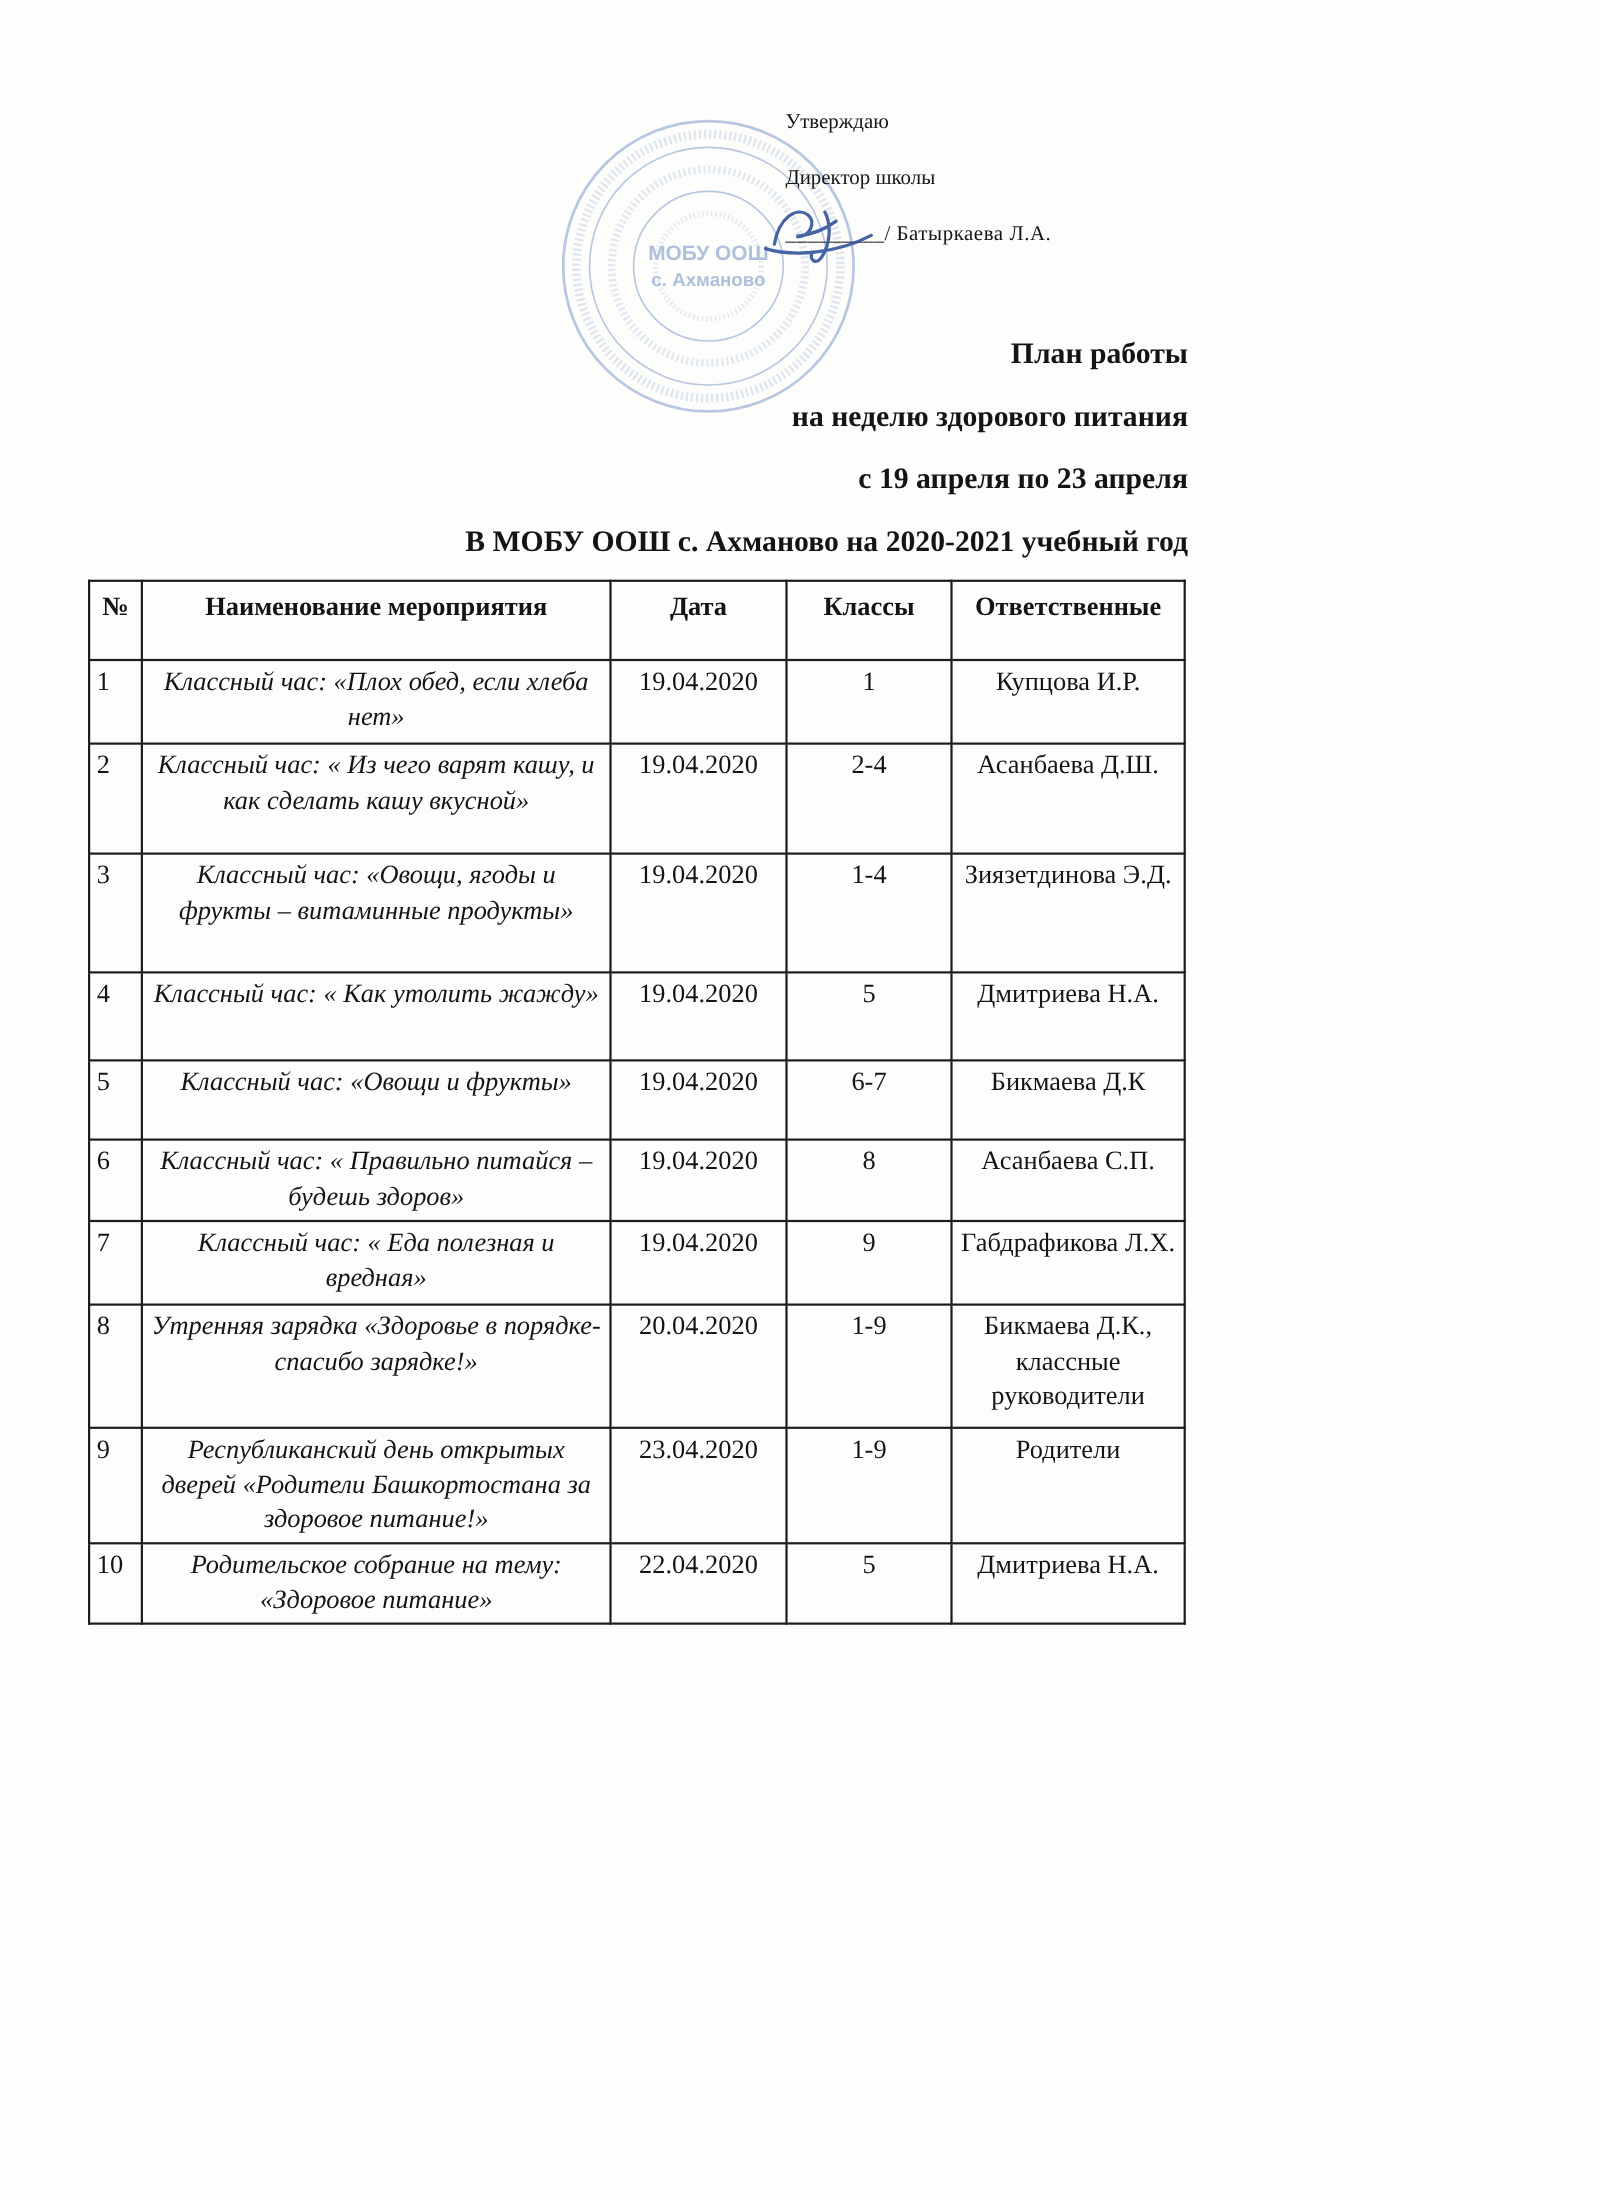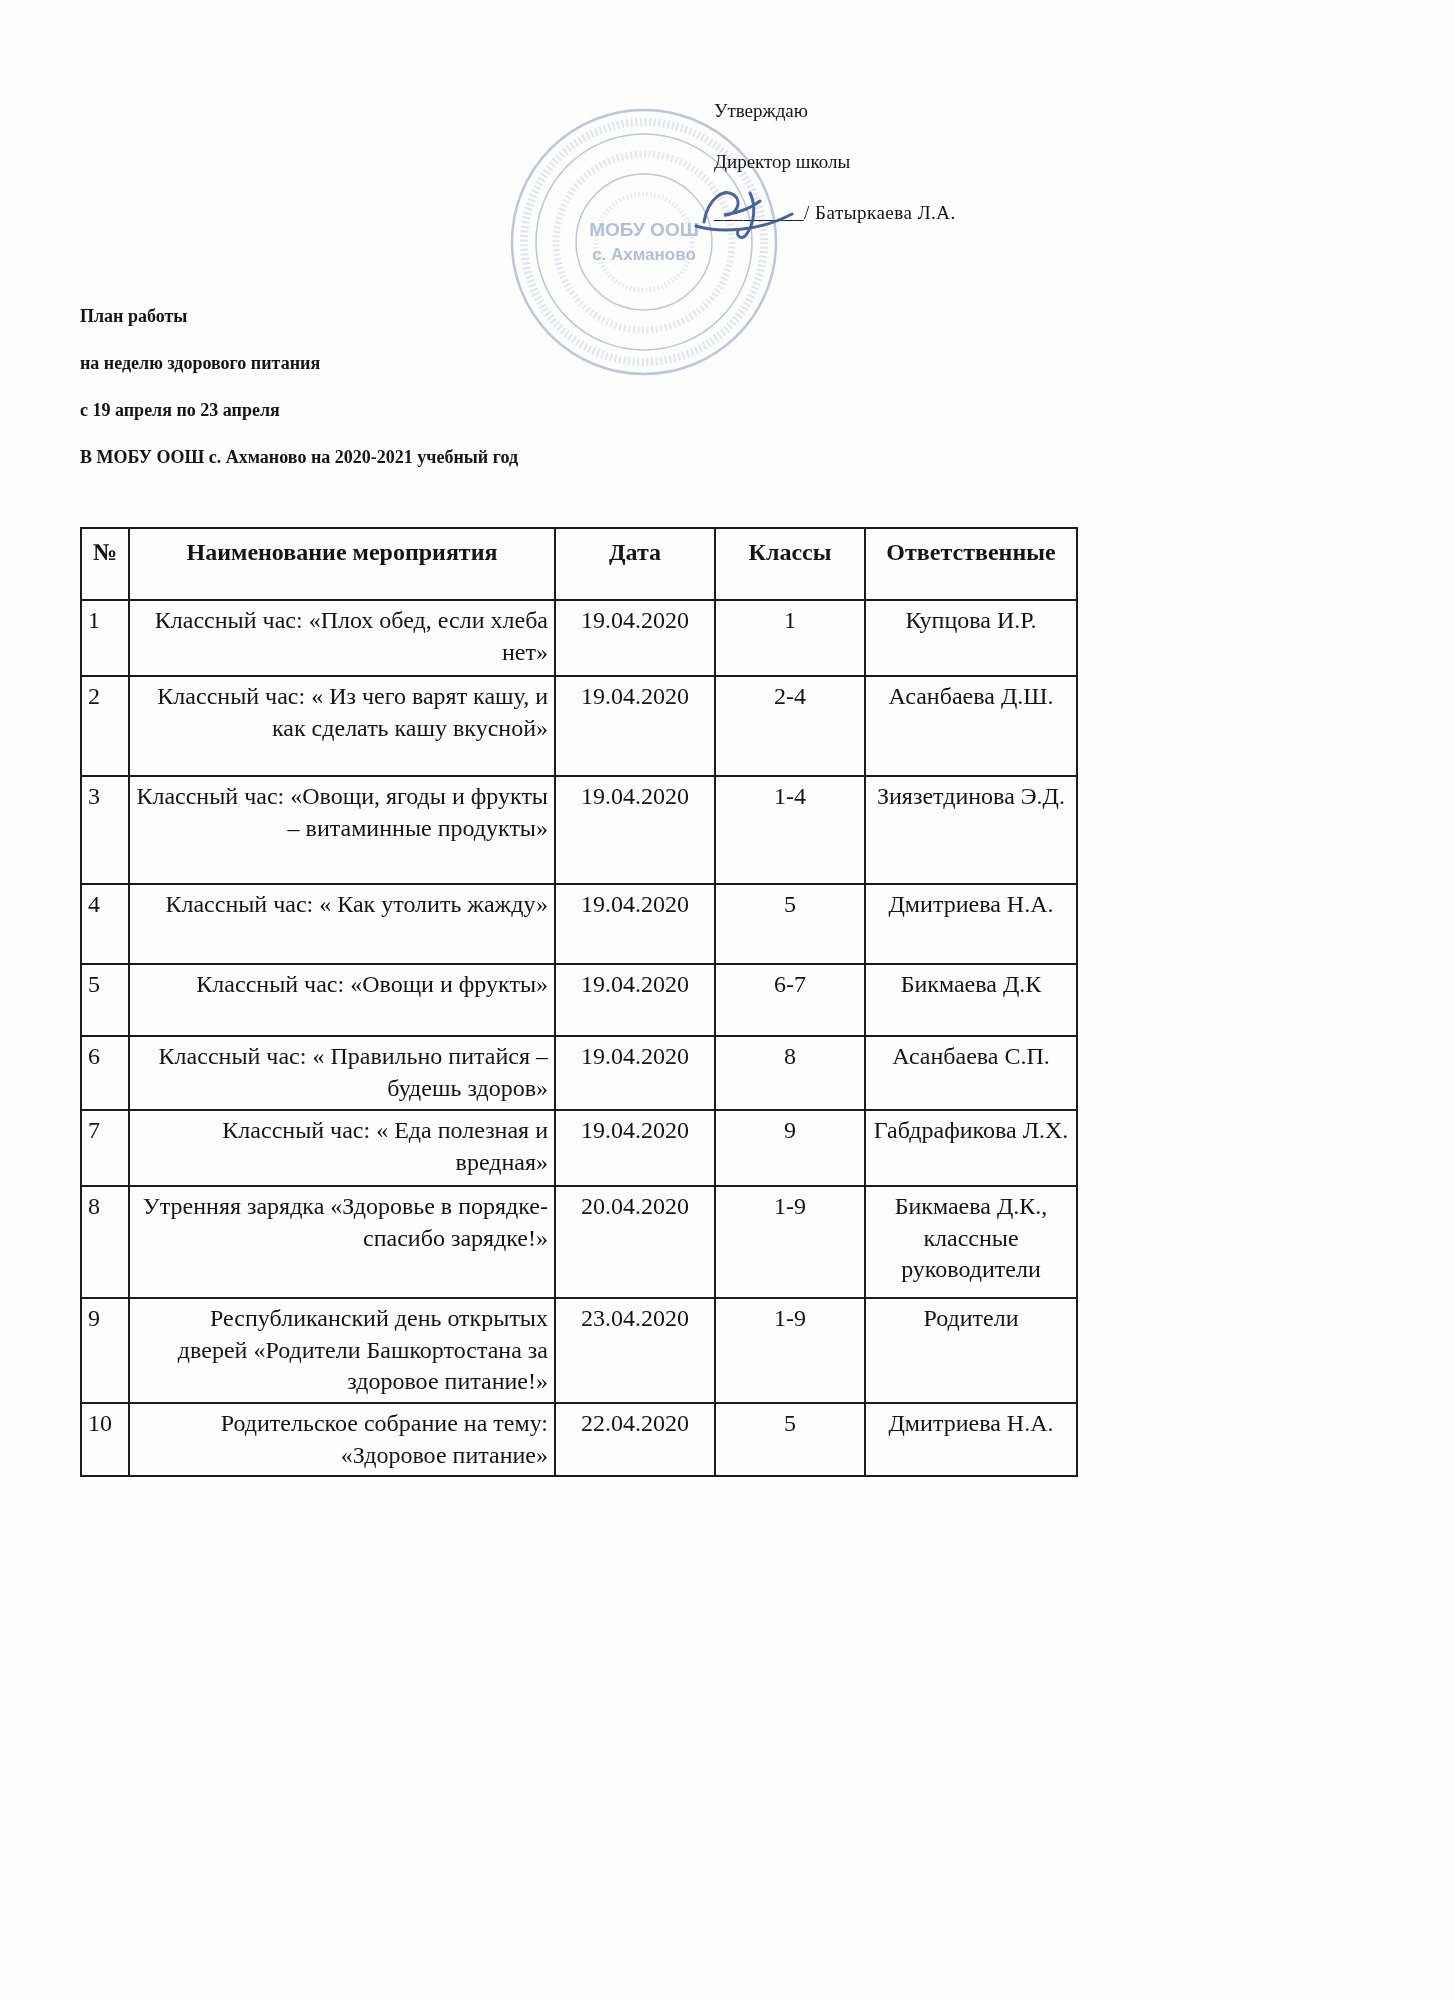--- a/index.html
+++ b/index.html
@@ -35,21 +35,21 @@
     font-weight:bold;
   }
   
   .signature{
     position:absolute;left:688px;top:180px;
     width:120px;height:70px;z-index:4;
   }
   
   .titles{
     position:absolute;left:80px;top:306px;width:1000px;
-    text-align:left;font-weight:bold;font-size:18px;
+    text-align:right;font-weight:bold;font-size:27px;
     z-index:3;
   }
   .titles p{margin:0 0 26px 0;}
   
   table.plan-table{
     position:absolute;left:80px;top:527px;width:996px;
     border-collapse:collapse;
     font-size:24px;line-height:1.32;
     table-layout:fixed;
     z-index:3;
@@ -64,21 +64,21 @@
   .plan-table th{
     font-weight:bold;text-align:center;
     padding-top:8px;
   }
   .col-num{width:48px;}
   .col-event{width:426px;}
   .col-date{width:160px;}
   .col-class{width:150px;}
   .col-resp{width:212px;}
   .cell-num{text-align:left;padding-left:8px;}
-  .cell-event{text-align:right;}
+  .cell-event{text-align:center;font-style:italic;}
   .cell-date,.cell-class,.cell-resp{text-align:center;}
   thead tr{height:72px;}
   tbody tr:nth-child(1){height:76px;}
   tbody tr:nth-child(2){height:100px;}
   tbody tr:nth-child(3){height:108px;}
   tbody tr:nth-child(4){height:80px;}
   tbody tr:nth-child(5){height:72px;}
   tbody tr:nth-child(6){height:74px;}
   tbody tr:nth-child(7){height:76px;}
   tbody tr:nth-child(8){height:112px;}

